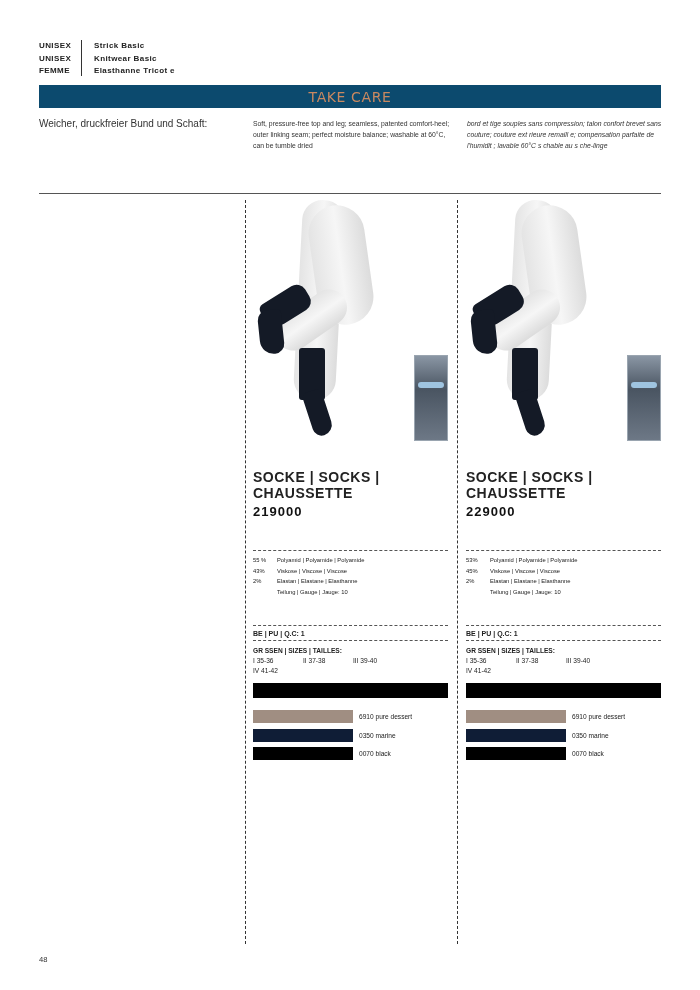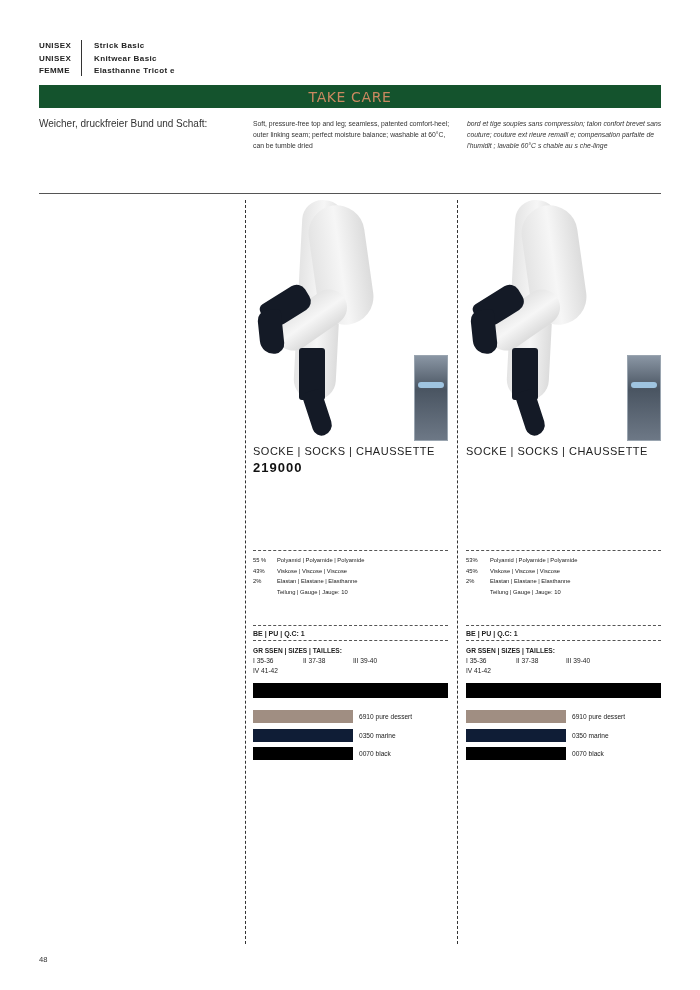--- a/index.html
+++ b/index.html
@@ -5,21 +5,21 @@
   * { margin:0; padding:0; box-sizing:border-box; }
   html, body { width:700px; height:990px; background:#fff; overflow:hidden; }
   body { position:relative; font-family:"Liberation Sans", sans-serif; color:#222; }
 
   .header-labels { position:absolute; left:39px; top:40px; font-size:8px; font-weight:bold; line-height:12.5px; letter-spacing:0.4px; }
   .header-labels .row { display:flex; }
   .header-labels .cat { width:46px; }
   .header-sep { position:absolute; left:81px; top:40px; width:1px; height:36px; background:#333; }
   .header-labels .coll { padding-left:9px; }
 
-  .title-bar { position:absolute; left:39px; top:85px; width:622px; height:23px; background:#14532d; display:flex; align-items:center; justify-content:center; }
+  .title-bar { position:absolute; left:39px; top:85px; width:622px; height:23px; background:#0c4a6e; display:flex; align-items:center; justify-content:center; }
   .title-bar span { color:#c98860; font-family:"DejaVu Sans", sans-serif; font-size:14px; letter-spacing:0.6px; }
 
   .desc { position:absolute; top:118px; font-size:7.2px; line-height:11px; color:#333; }
   .desc.de { left:39px; width:205px; font-size:10px; line-height:12px; }
   .desc.de .lead { font-weight:normal; }
   .desc.en { left:253px; width:205px; font-size:6.8px; }
   .desc.fr { left:467px; width:200px; font-size:6.8px; font-style:italic; }
 
   .hr-main { position:absolute; left:39px; top:193px; width:622px; height:1px; background:#555; }
 
@@ -30,21 +30,21 @@
   .product { position:absolute; top:200px; width:205px; }
   .product.p1 { left:253px; }
   .product.p2 { left:466px; }
 
   .photo { position:relative; width:205px; height:245px; }
   .leg-a { position:absolute; background:linear-gradient(90deg,#e4e4e4,#f6f6f6 50%,#dcdcdc); border-radius:20px; }
   .sock { position:absolute; background:#141a26; }
   .package { position:absolute; left:161px; top:155px; width:34px; height:86px; background:linear-gradient(180deg,#8a96a4,#4a5562 40%,#6d7886); border:1px solid #9aa5b0; }
   .package .band { position:absolute; left:3px; top:26px; width:26px; height:6px; background:#9fc4e0; border-radius:3px; }
 
-  .prod-type { font-size:11px; font-weight:normal; letter-spacing:0.5px; margin-top:0; color:#222; }
+  .prod-type { font-size:14px; font-weight:bold; letter-spacing:0.5px; margin-top:24px; color:#222; }
   .prod-code { font-size:13px; font-weight:bold; letter-spacing:1px; margin-top:3px; color:#111; }
 
   .comp { position:absolute; top:350px; left:0; width:195px; border-top:1px dashed #555; padding-top:4px; font-size:5.8px; line-height:10.5px; }
   .comp .row { display:flex; }
   .comp .pct { width:24px; }
 
   .qc { position:absolute; top:425px; left:0; width:195px; border-top:1px dashed #555; border-bottom:1px dashed #555; padding:4px 0 3px; font-size:7px; font-weight:bold; }
   .sizes { position:absolute; top:446px; left:0; width:195px; font-size:6.6px; line-height:10px; }
   .sizes .head { font-weight:bold; }
   .sizes .line { display:flex; }
@@ -161,20 +161,21 @@
     <div class="leg-a" style="left:40px; top:80px; width:36px; height:80px; transform:rotate(55deg);"></div>
     <div class="sock" style="left:8px; top:92px; width:50px; height:28px; transform:rotate(-32deg); border-radius:6px 10px 10px 14px;"></div>
     <div class="sock" style="left:6px; top:110px; width:24px; height:44px; border-radius:10px 4px 10px 14px; transform:rotate(-6deg);"></div>
     <div class="sock" style="left:46px; top:148px; width:26px; height:52px; border-radius:3px;"></div>
     <div class="sock" style="left:55px; top:190px; width:20px; height:46px; transform:rotate(-18deg); border-radius:6px 6px 12px 10px;"></div>
     <div class="package">
         <div class="band"></div>
       </div>
   </div>
   <div class="prod-type">SOCKE | SOCKS | CHAUSSETTE</div>
+  <div class="prod-code">229000</div>
 
   <div class="comp">
     <div class="row">
         <span class="pct">53%</span>
         <span>Polyamid | Polyamide | Polyamide</span>
       </div>
     <div class="row">
         <span class="pct">45%</span>
         <span>Viskose | Viscose | Viscose</span>
       </div>

